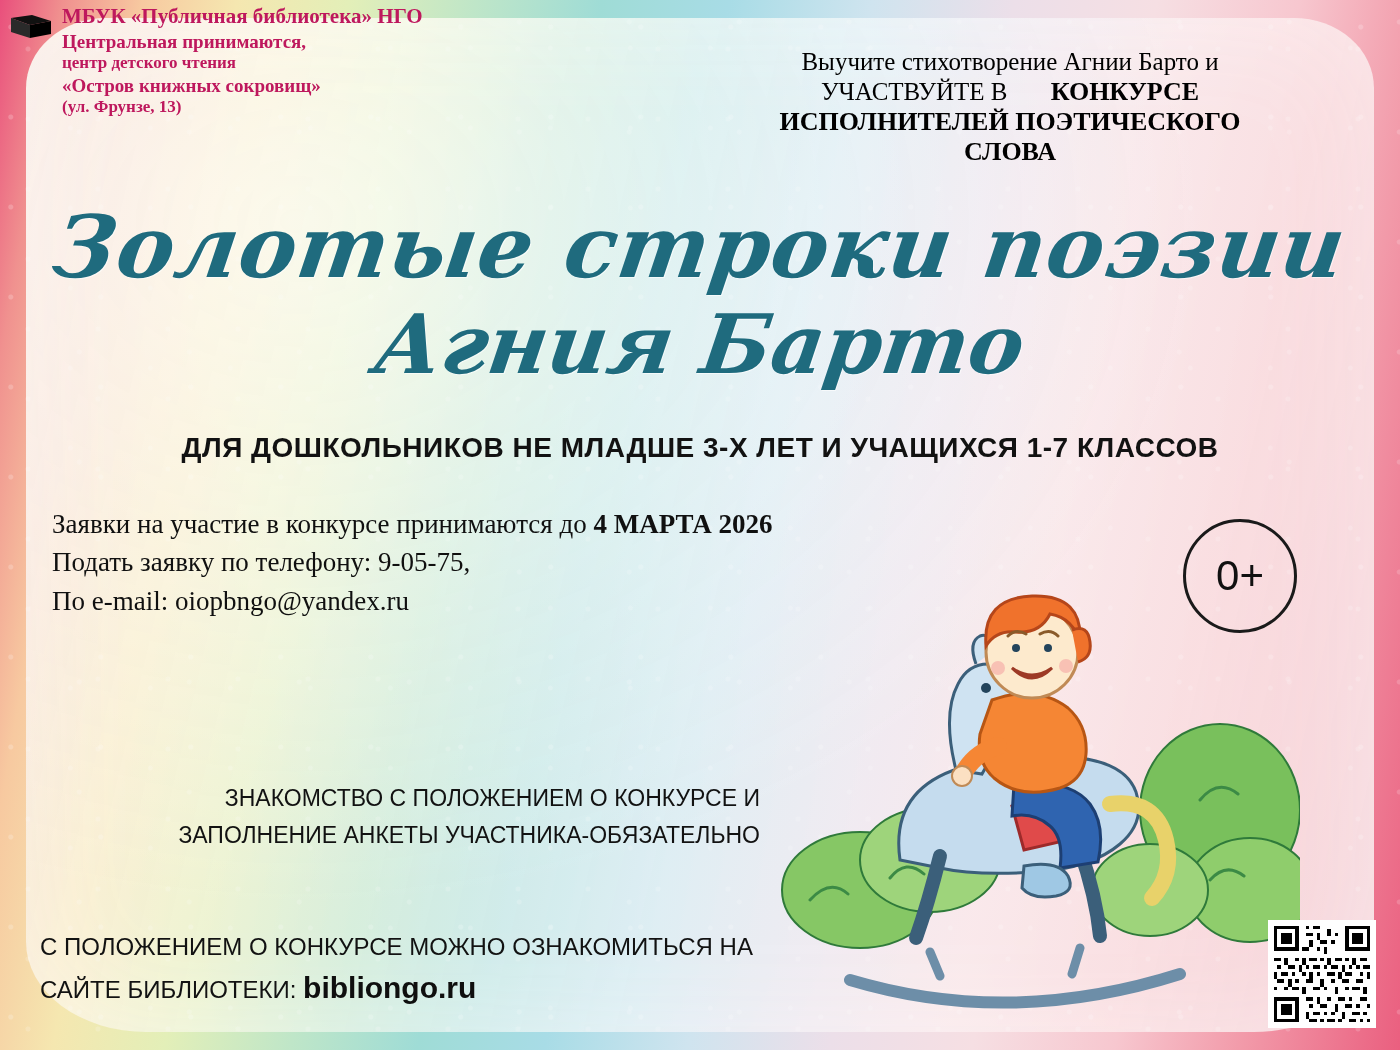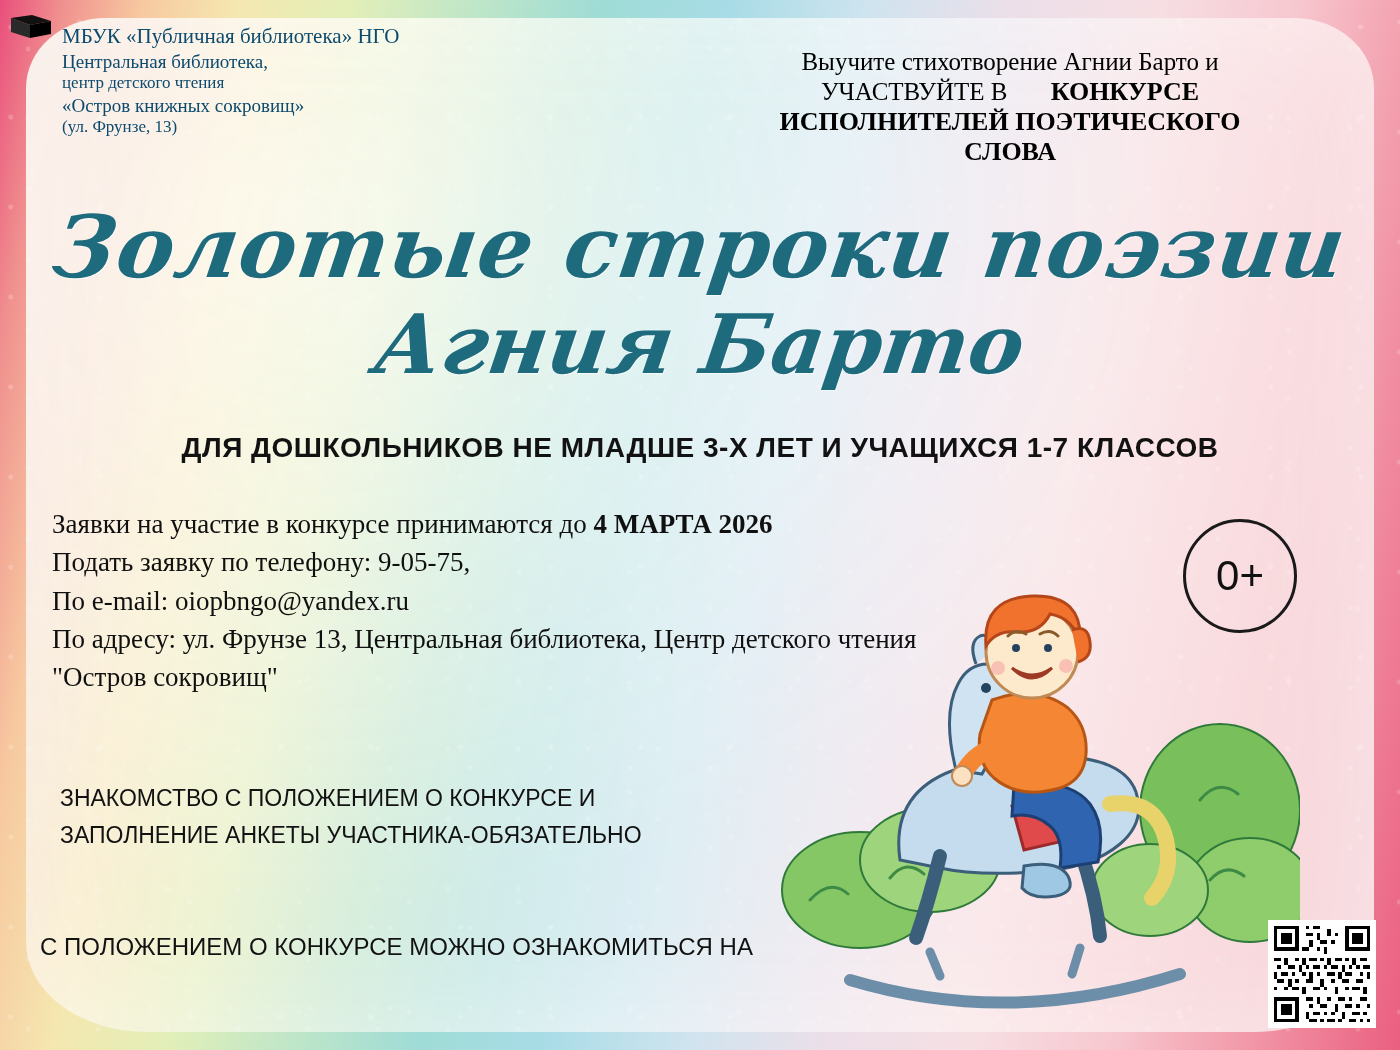--- a/index.html
+++ b/index.html
@@ -68,24 +68,24 @@
       radial-gradient(circle at 72% 20%, rgba(255,255,255,0.5) 0 2px, rgba(255,255,255,0) 3px),
       radial-gradient(circle at 88% 60%, rgba(255,255,255,0.5) 0 2px, rgba(255,255,255,0) 3px);
     background-size: 90px 90px, 70px 70px, 110px 110px, 80px 80px;
     pointer-events: none;
   }
 
   
   .org-block {
     position: absolute;
     left: 62px;
-    top: 24px;
+    top: 4px;
     width: 480px;
-    color: #0c4a6e;
-    font-weight: normal;
+    color: #be185d;
+    font-weight: bold;
     line-height: 1.22;
   }
   .org-line-1 { font-size: 21px; }
   .org-line-2 { font-size: 19px; }
   .org-line-3 { font-size: 17px; }
   .org-line-4 { font-size: 19px; }
   .org-line-5 { font-size: 17px; }
 
   .book-icon {
     position: absolute;
@@ -164,21 +164,21 @@
   .details div { white-space: nowrap; }
   .details .wrap { white-space: normal; }
   .details b { font-weight: bold; }
 
   
   .note-block {
     position: absolute;
     left: 60px;
     top: 780px;
     width: 700px;
-    text-align: left;
+    text-align: right;
     font-family: "Liberation Sans", sans-serif;
     font-size: 23px;
     color: #121212;
     line-height: 1.6;
   }
   .note-block .strong { font-weight: normal; }
 
   .site-block {
     position: absolute;
     left: 40px;
@@ -243,21 +243,21 @@
   <div class="bg-texture"></div>
 
   <svg class="book-icon" viewBox="0 0 46 40">
     <path d="M3 6 L24 3 L43 9 L22 13 Z" fill="#111111"></path>
     <path d="M3 6 L3 20 L22 26 L22 13 Z" fill="#2a2a2a"></path>
     <path d="M43 9 L43 22 L22 26 L22 13 Z" fill="#000000"></path>
   </svg>
 
   <div class="org-block">
     <div class="org-line-1">МБУК «Публичная библиотека» НГО</div>
-    <div class="org-line-2">Центральная библиотека,</div>
+    <div class="org-line-2">Центральная принимаются,</div>
     <div class="org-line-3">центр детского чтения</div>
     <div class="org-line-4">«Остров книжных сокровищ»</div>
     <div class="org-line-5">(ул. Фрунзе, 13)</div>
   </div>
 
   <div class="invite-block">
     <div class="invite-line-1">Выучите стихотворение Агнии Барто и</div>
     <div class="invite-line-2"><span>УЧАСТВУЙТЕ В </span><b>КОНКУРСЕ</b></div>
     <div class="invite-line-3">ИСПОЛНИТЕЛЕЙ ПОЭТИЧЕСКОГО</div>
     <div class="invite-line-4">СЛОВА</div>
@@ -265,30 +265,30 @@
 
   <div class="title-main">Золотые строки поэзии</div>
   <div class="title-sub">Агния Барто</div>
 
   <div class="audience">ДЛЯ ДОШКОЛЬНИКОВ НЕ МЛАДШЕ 3-Х ЛЕТ И УЧАЩИХСЯ 1-7 КЛАССОВ</div>
 
   <div class="details">
     <div><span>Заявки на участие в конкурсе принимаются до </span><b>4 МАРТА 2026</b></div>
     <div>Подать заявку по телефону: 9-05-75,</div>
     <div>По e-mail: oiopbngo@yandex.ru</div>
-    <div class="wrap">По адресу: ул. Фрунзе 13, Центральная библиотека, Центр детского чтения "Остров сокровищ"</div>
   </div>
 
   <div class="note-block">
     <div>ЗНАКОМСТВО С ПОЛОЖЕНИЕМ О КОНКУРСЕ И</div>
     <div><span>ЗАПОЛНЕНИЕ АНКЕТЫ УЧАСТНИКА-</span><span class="strong">ОБЯЗАТЕЛЬНО</span></div>
   </div>
 
   <div class="site-block">
     <div>С ПОЛОЖЕНИЕМ О КОНКУРСЕ МОЖНО ОЗНАКОМИТЬСЯ НА</div>
+    <div><span>САЙТЕ БИБЛИОТЕКИ: </span><span class="url">bibliongo.ru</span></div>
   </div>
 
   <div class="age-badge">0+</div>
 
   <svg class="illustration" viewBox="0 0 520 470">
 
     <g>
       <ellipse cx="80" cy="330" rx="78" ry="58" fill="#86c765" stroke="#2f7a3a" stroke-width="2"></ellipse>
       <ellipse cx="150" cy="300" rx="70" ry="52" fill="#9ed47b" stroke="#2f7a3a" stroke-width="2"></ellipse>
       <ellipse cx="440" cy="250" rx="80" ry="86" fill="#79c05c" stroke="#2f7a3a" stroke-width="2"></ellipse>

